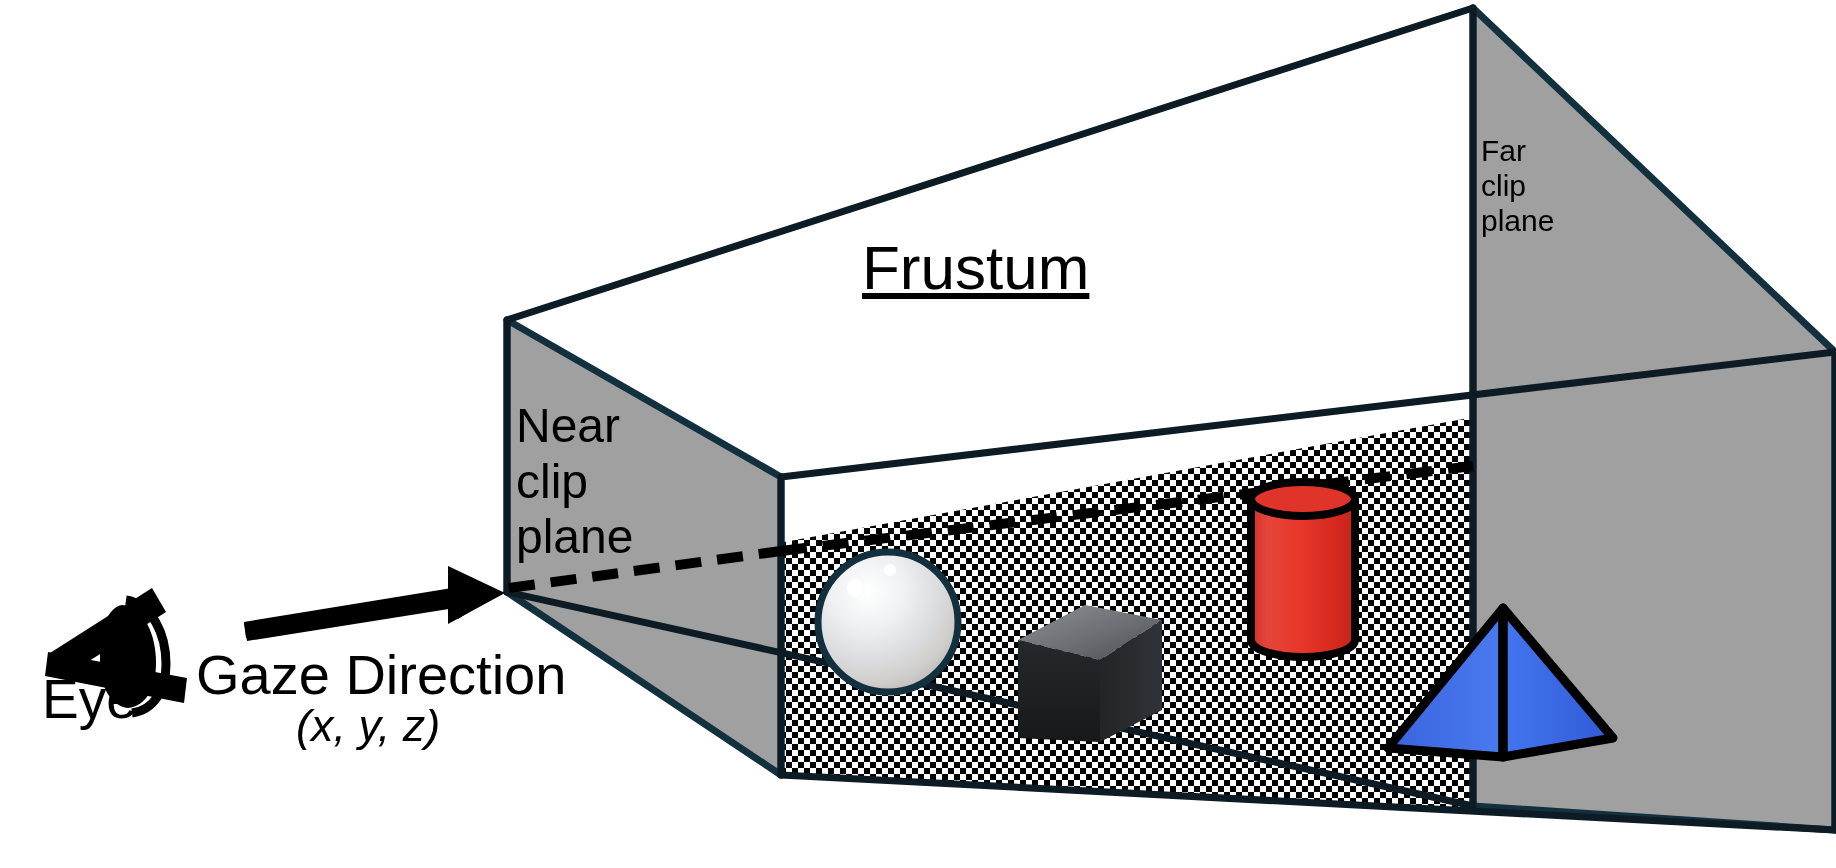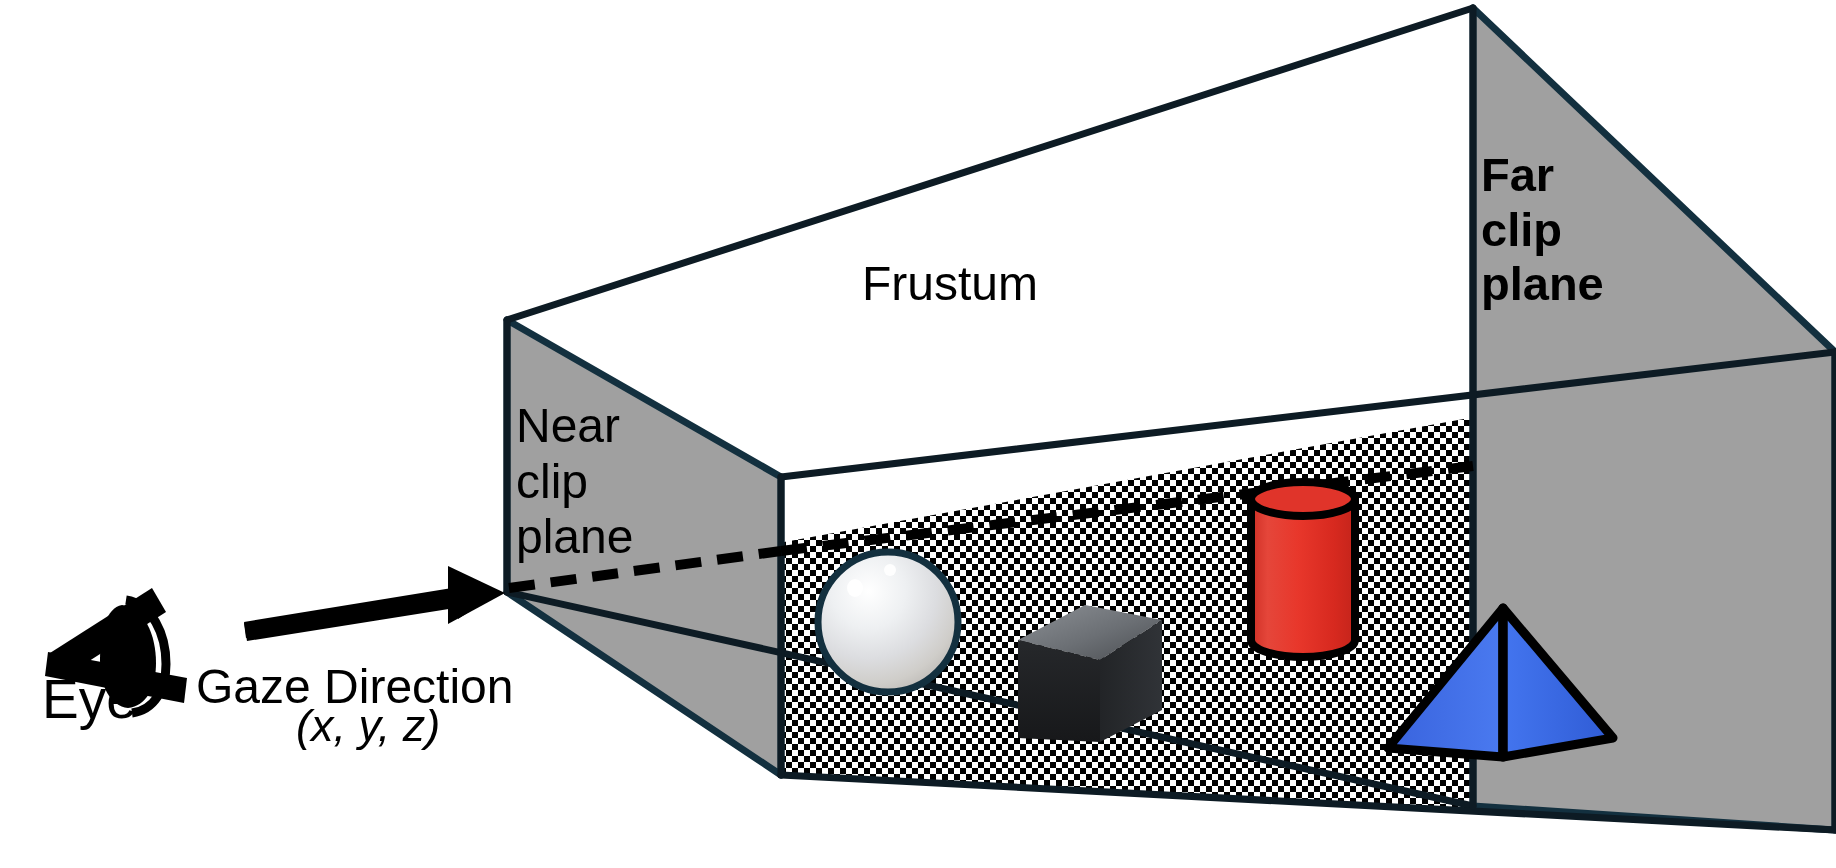--- a/index.html
+++ b/index.html
@@ -30,39 +30,38 @@
   }
   .lbl {
     position: absolute;
     color: #000000;
     font-family: "Liberation Sans", sans-serif;
     white-space: pre;
     line-height: 1.16;
   }
   #label-frustum {
     left: 862px;
-    top: 256px;
-    font-size: 48px;
+    top: 232px;
+    font-size: 62px;
+    text-decoration: underline;
   }
   #label-near {
     left: 516px;
     top: 398px;
     font-size: 48px;
   }
   #label-far {
     left: 1481px;
-    top: 148px;
-    font-size: 47px;
-    font-weight: bold;
+    top: 134px;
+    font-size: 30px;
   }
   #label-gaze {
     left: 196px;
     top: 643px;
-    font-size: 48px;
-    margin-top: 16px;
+    font-size: 56px;
   }
   #label-eye {
     left: 42px;
     top: 668px;
     font-size: 55px;
   }
   #label-xyz {
     left: 296px;
     top: 700px;
     font-size: 45px;

